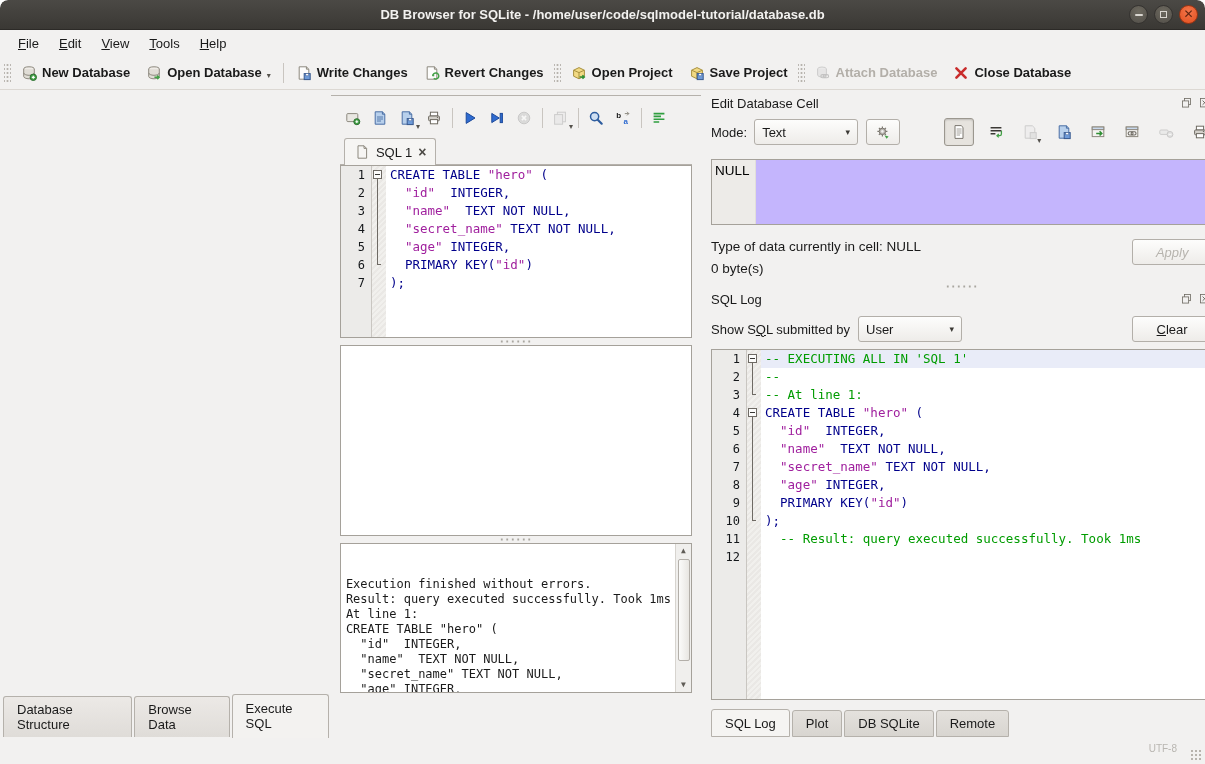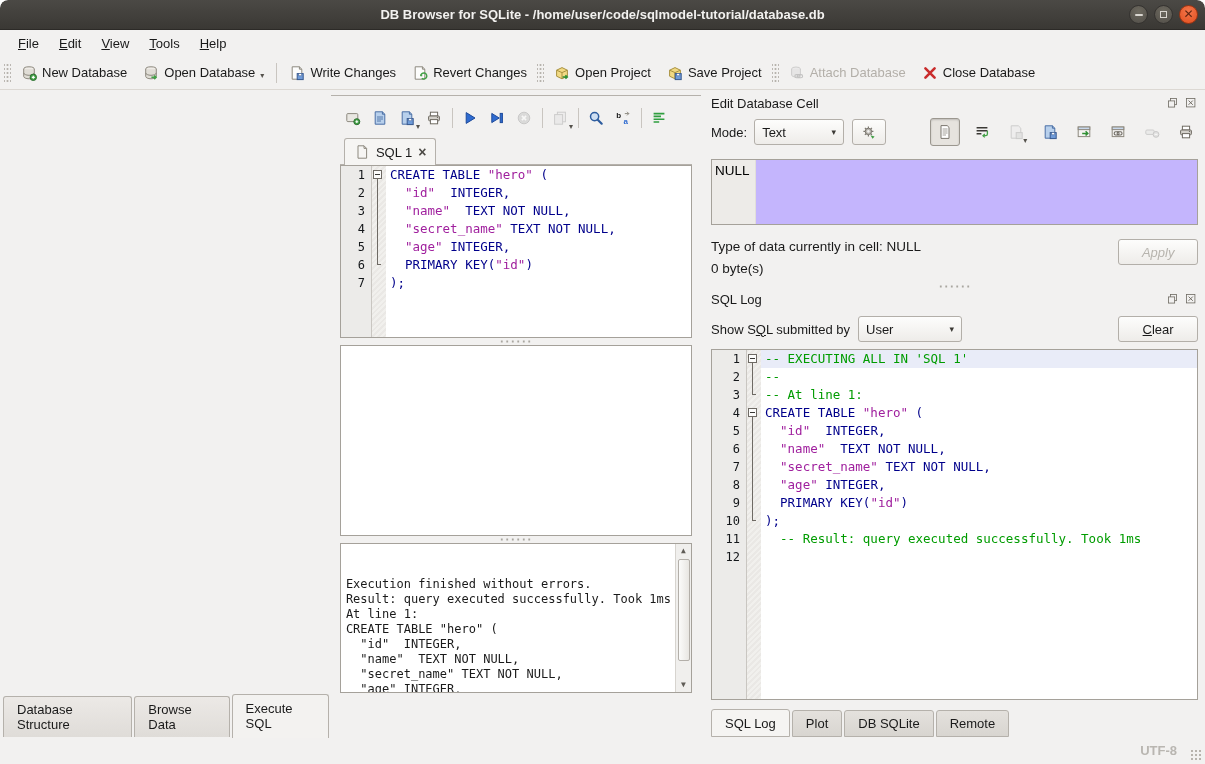--- a/index.html
+++ b/index.html
@@ -16,21 +16,21 @@
   .winbtn .g-max { width:7px; height:7px; border:1.5px solid #d9d6d0; }
   .winbtn.close { background:radial-gradient(circle at 50% 32%,#fríveis,#e0481c); background:radial-gradient(circle at 50% 32%,#f4764a,#e04f1f); border-color:#9c3413; }
   .winbtn .g-x { color:#5f2410; font-size:12px; font-weight:bold; line-height:1; margin-top:-1px; }
 
   
   .menubar { height:26px; flex:0 0 26px; display:flex; align-items:center; padding-left:8px; background:#f2f1f0; }
   .menu-item { padding:4px 10px; }
   .menu-item u { text-decoration:underline; }
 
   
-  .toolbar { height:34px; flex:0 0 34px; display:flex; align-items:center; background:#f2f1f0; border-bottom:1px solid #dcd8d3; padding-left:2px; }
+  .toolbar { height:34px; flex:0 0 34px; display:flex; align-items:center; background:#f2f1f0; border-bottom:1px solid #dcd8d3; padding-left:2px;font-weight:bold; }
   .tb-btn { display:flex; align-items:center; gap:5px; padding:4px 8px; white-space:nowrap; }
   .tb-btn.disabled { color:#b3afa9; }
   .tb-btn.disabled svg { opacity:.45; filter:grayscale(1); }
   .tb-sep-handle { width:7px; height:20px; margin:0 2px; background-image:radial-gradient(circle,#b7b3ad 1px,transparent 1.3px); background-size:3.5px 4px; background-position:center; }
   .tb-sep-line { width:1px; height:20px; background:#c9c5c0; margin:0 4px; }
   .mcaret { font-size:8px; color:#55524c; align-self:flex-end; padding-bottom:1px; }
 
   .ic { display:inline-flex; width:16px; height:16px; align-items:center; justify-content:center; }
   .ic svg { display:block; }
   .ic.dis { opacity:.45; filter:grayscale(1); }
@@ -91,21 +91,21 @@
   
   .right-pane { flex:1; display:flex; flex-direction:column; padding:4px 8px 0 10px; min-height:0; }
   .dock-header { display:flex; align-items:center; justify-content:space-between; padding:2px 0 7px 0; }
   .dock-btns { display:flex; gap:4px; }
   .dock-btn { width:14px; height:14px; display:flex; align-items:center; justify-content:center; }
 
   .mode-row { display:flex; align-items:center; }
   .mode-row .lbl { margin-right:7px; }
   .combo { height:26px; border:1px solid #b3afa9; border-radius:3px; background:linear-gradient(#fdfdfc,#eeece9); padding:0 7px; display:flex; align-items:center; justify-content:space-between; }
   .combo .car { font-size:9px; color:#3b3935; margin-left:8px; }
-  .combo.w-text { width:90px; margin-right:8px; }
+  .combo.w-text { width:104px; margin-right:8px; }
   .combo.w-user { width:104px; }
   .tool-btn { width:34px; height:26px; border:1px solid #b3afa9; border-radius:3px; background:linear-gradient(#fdfdfc,#eeece9); display:flex; align-items:center; justify-content:center; }
   .cell-icons { display:flex; gap:10px; margin-left:44px; align-items:center; }
   .cicon { width:24px; height:24px; display:flex; align-items:center; justify-content:center; position:relative; }
   .cicon.pressed { width:30px; height:28px; border:1px solid #9b978f; background:#e6e3de; border-radius:3px; box-shadow:inset 0 1px 2px rgba(0,0,0,.18); }
 
   .null-box { height:66px; flex:0 0 66px; border:1px solid #a5a19a; background:#c4b5fd; position:relative; margin-top:13px; }
   .null-margin { position:absolute; left:0; top:0; bottom:0; width:44px; background:#edebe8; border-right:1px solid #e2dfda; }
   .null-text { position:absolute; left:3px; top:3px; font-size:13.5px; color:#000; }
 
@@ -119,21 +119,21 @@
   .filter-row .lbl { margin-right:8px; }
   .filter-row .spacer { flex:1; }
   .log-box { flex:1; min-height:0; }
 
   .bottom-tabbar { display:flex; gap:2px; margin-top:9px; flex:0 0 27px; align-items:flex-end; }
   .btab { padding:5px 13px; background:linear-gradient(#e4e1dd,#d8d5d0); border:1px solid #b5b1ab; border-radius:3px 3px 0 0; }
   .btab.active { background:#f5f4f2; padding-top:6px; }
 
   
   .statusbar { height:27px; flex:0 0 27px; position:relative; background:#f2f1f0; }
-  .statusbar .enc { position:absolute; right:28px; top:6px; color:#b9b6b1; font-size:13px;font-weight:bold; }
+  .statusbar .enc { position:absolute; right:28px; top:6px; color:#b9b6b1; font-size:10px; }
   .grip { position:absolute; right:3px; bottom:3px; width:12px; height:12px; background-image:radial-gradient(circle,#b7b3ad 1px,transparent 1.2px); background-size:4px 4px; }
   .v-sep { width:1px; height:20px; background:#c9c5c0; margin:0 4px; }
 </style>
 </head>
 <body>
 
 <div class="window">
 
   <div class="titlebar">
     <span class="title">DB Browser for SQLite - /home/user/code/sqlmodel-tutorial/database.db</span>

